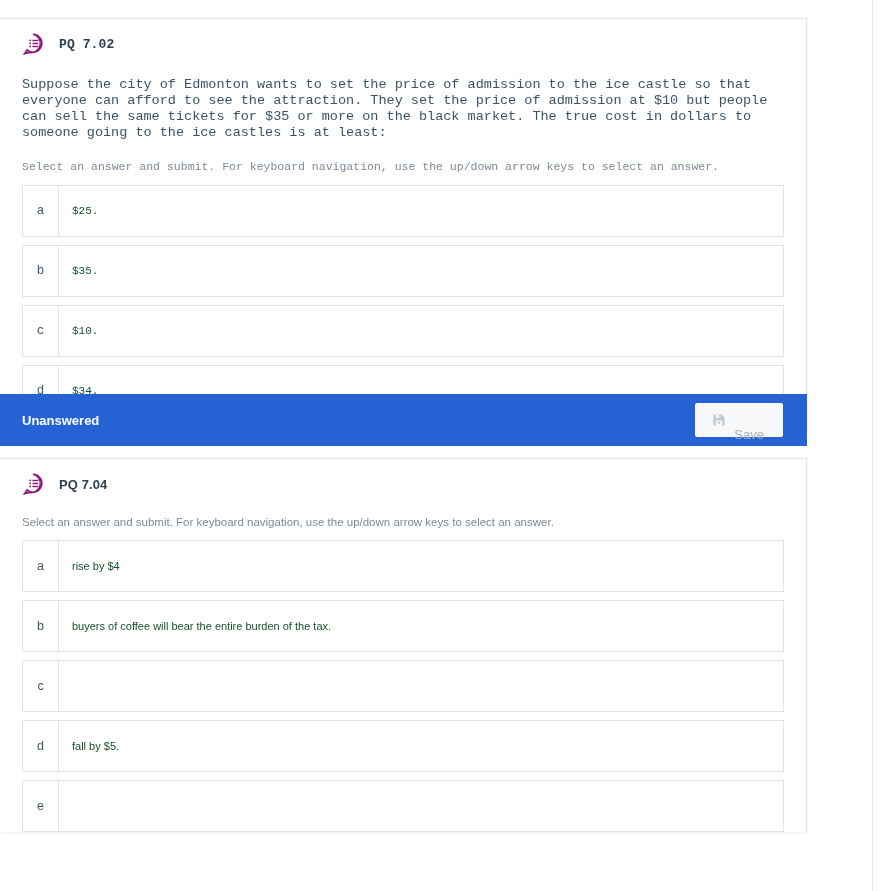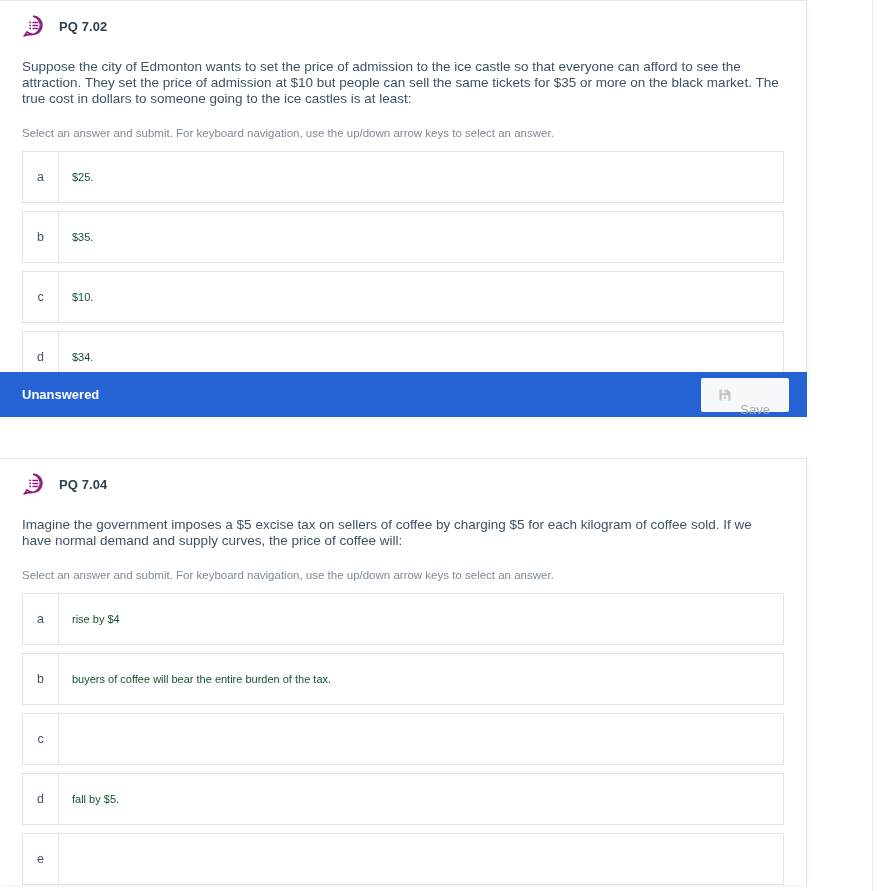--- a/index.html
+++ b/index.html
@@ -33,21 +33,21 @@
   .card {
     position: absolute;
     left: 0;
     width: 807px;
     background: #ffffff;
     border: 1px solid #e4e6e8;
     border-left: none;
     box-shadow: 0 1px 3px rgba(0,0,0,0.07);
   }
 
-  #card-1 { top: 0; }
+  #card-1 { top: 18px; font-family: Liberation Mono, monospace; }
   #card-2 { top: 458px; border-bottom: none; }
 
   
   .q-header {
     display: flex;
     align-items: center;
     padding: 13px 0 0 22px;
     gap: 13px;
   }
   .q-icon {
@@ -109,28 +109,28 @@
     font-size: 11px;
     color: #14532d;
   }
 
   .options-pad-bottom { height: 14px; }
 
   
   .status-bar {
     position: absolute;
     left: 0;
-    top: 372px;
+    top: 394px;
     width: 807px;
-    height: 45px;
+    height: 52px;
     background: #2563d4;
     display: flex;
     align-items: center;
     justify-content: space-between;
-    padding: 0 18px 0 22px;
+    padding: 0 24px 0 22px;
   }
   .status-text {
     color: #ffffff;
     font-size: 13px;
     font-weight: bold;
   }
   .save-button {
     display: flex;
     align-items: center;
     gap: 8px;
@@ -224,21 +224,20 @@
           <circle cx="8.2" cy="11.4" r="0.95" fill="#8e1b7e"></circle>
           <circle cx="8.2" cy="14.4" r="0.95" fill="#8e1b7e"></circle>
           <rect x="10.3" y="7.7" width="6" height="1.5" rx="0.6" fill="#8e1b7e"></rect>
           <rect x="10.3" y="10.7" width="6" height="1.5" rx="0.6" fill="#8e1b7e"></rect>
           <rect x="10.3" y="13.7" width="6" height="1.5" rx="0.6" fill="#8e1b7e"></rect>
         </svg>
       </span>
       <span class="q-title">PQ 7.04</span>
     </div>
 
-    <div class="q-text">Imagine the government imposes a $5 excise tax on sellers of coffee by charging $5 for each kilogram of coffee sold. If we have normal demand and supply curves, the price of coffee will:</div>
 
     <div class="q-hint">Select an answer and submit. For keyboard navigation, use the up/down arrow keys to select an answer.</div>
 
     <div class="options">
       <div class="option">
         <div class="option-letter">a</div>
         <div class="option-text">rise by $4</div>
       </div>
       <div class="option">
         <div class="option-letter">b</div>

